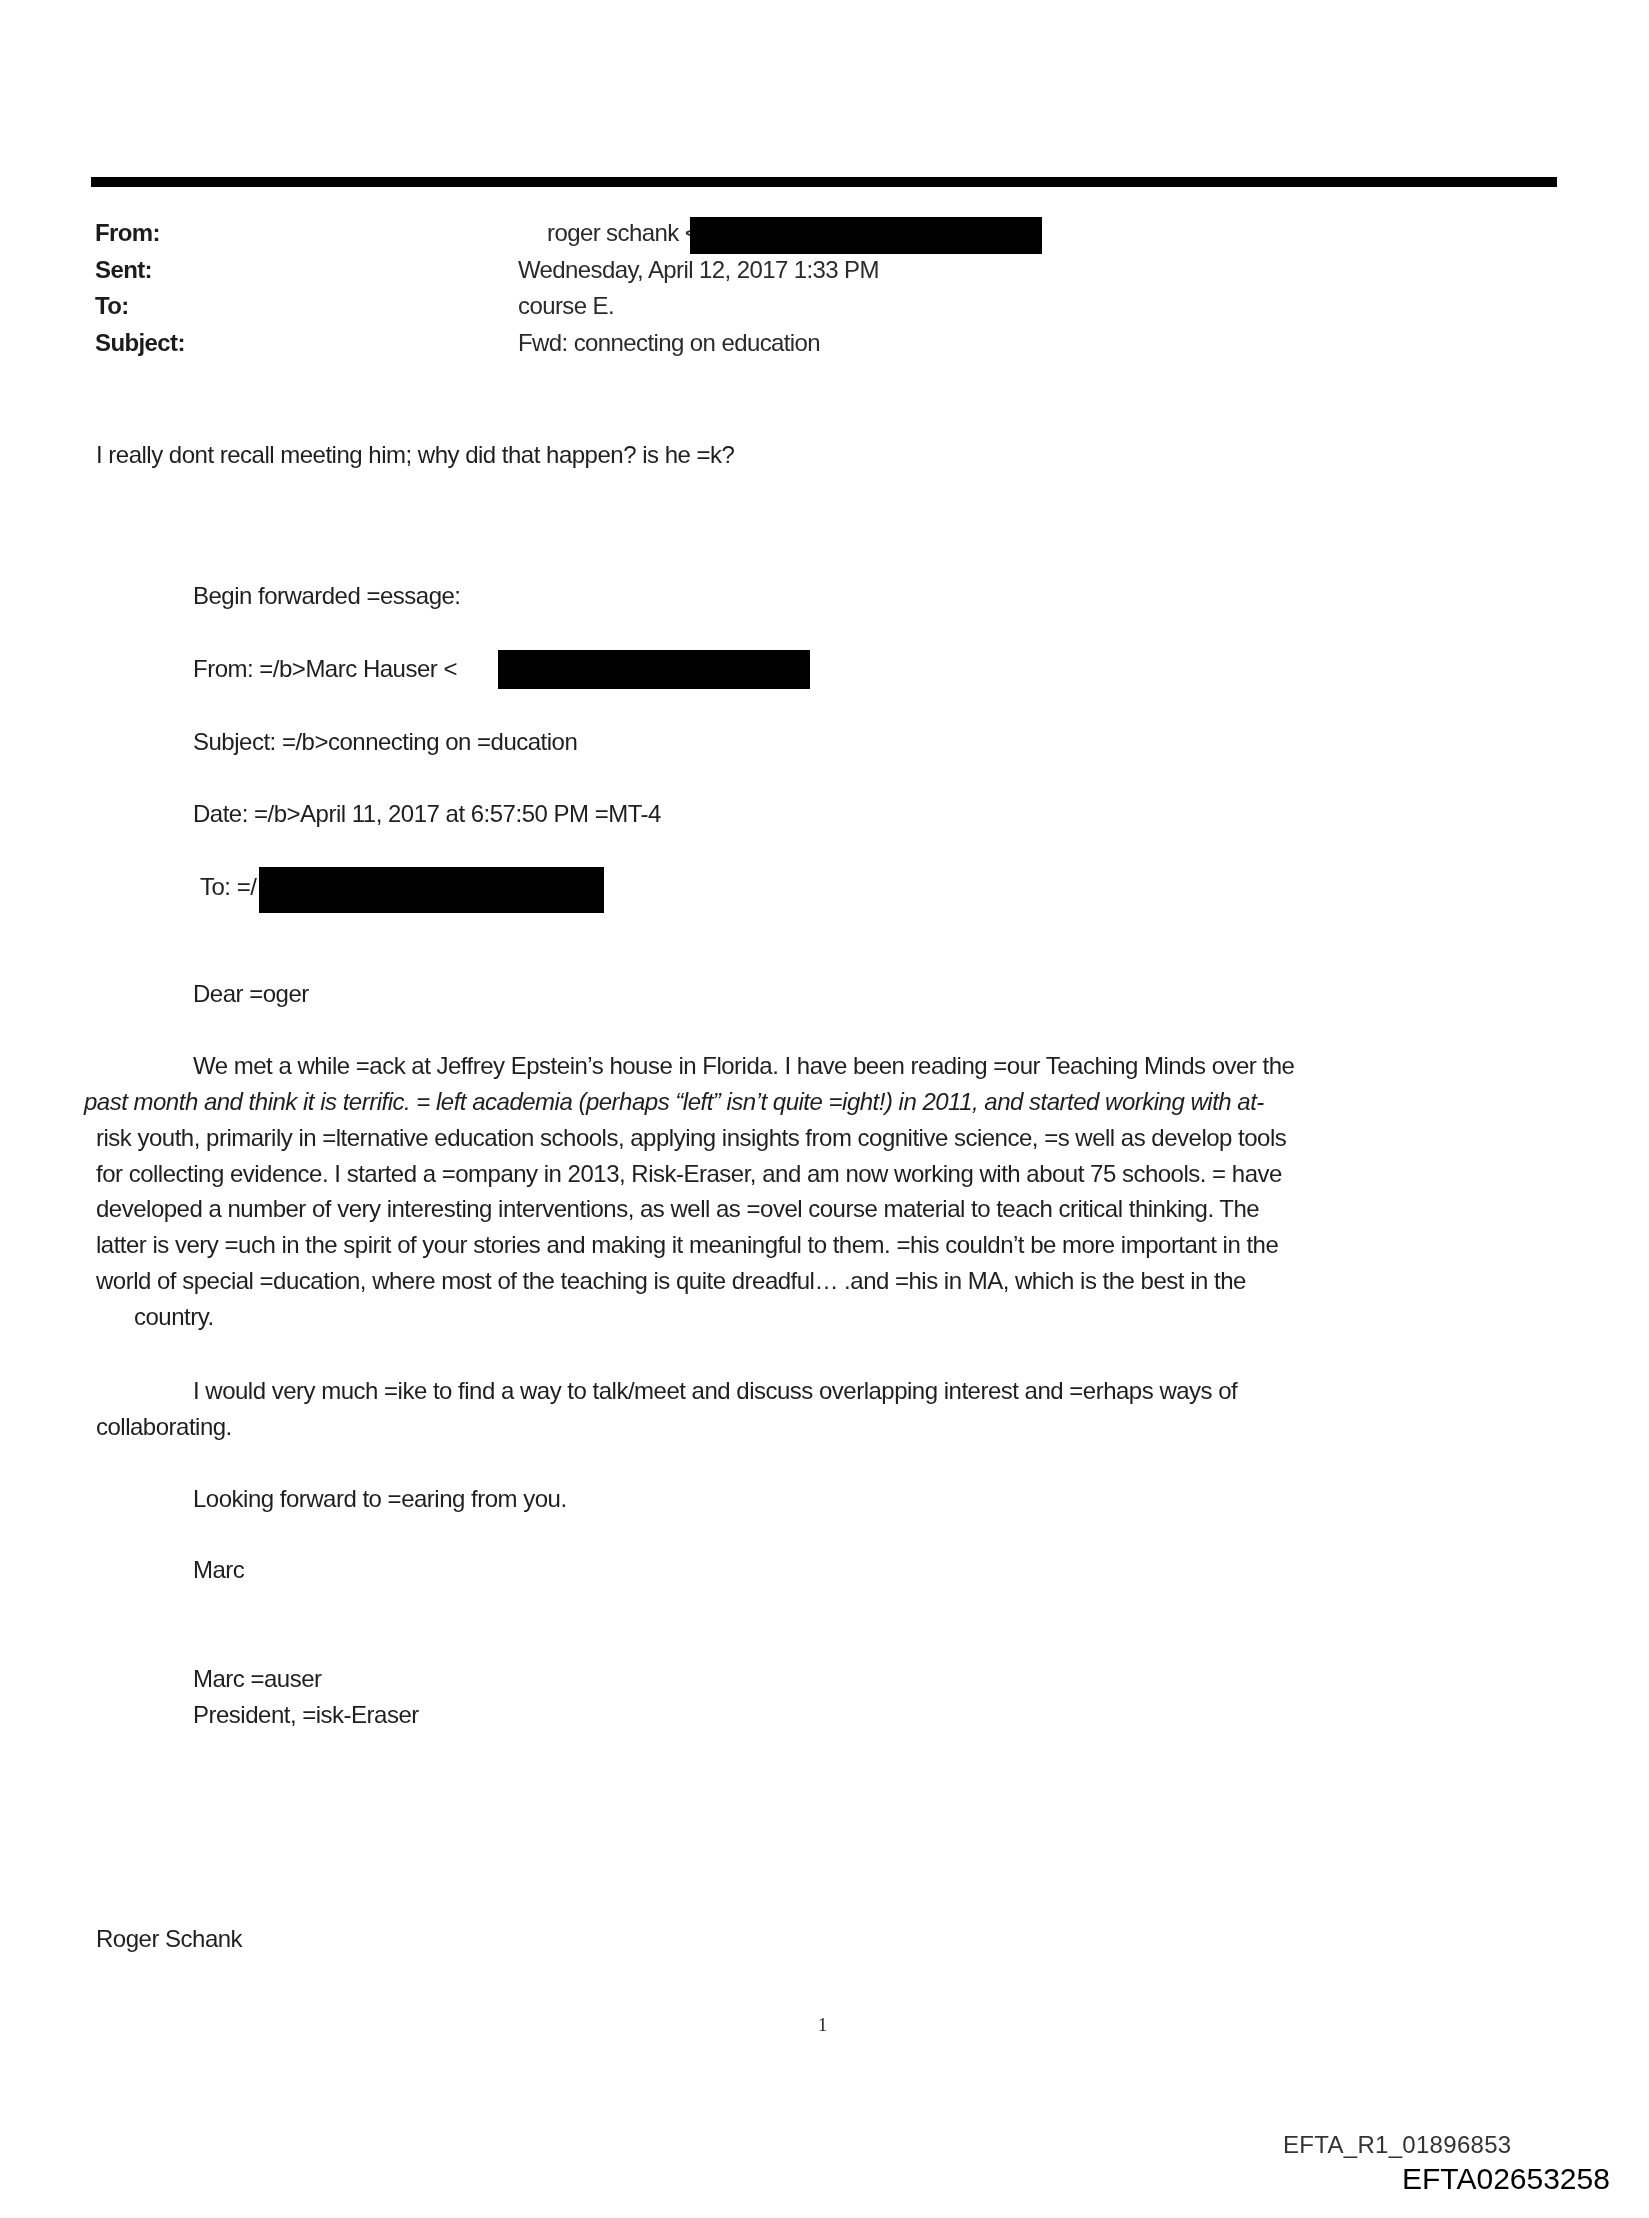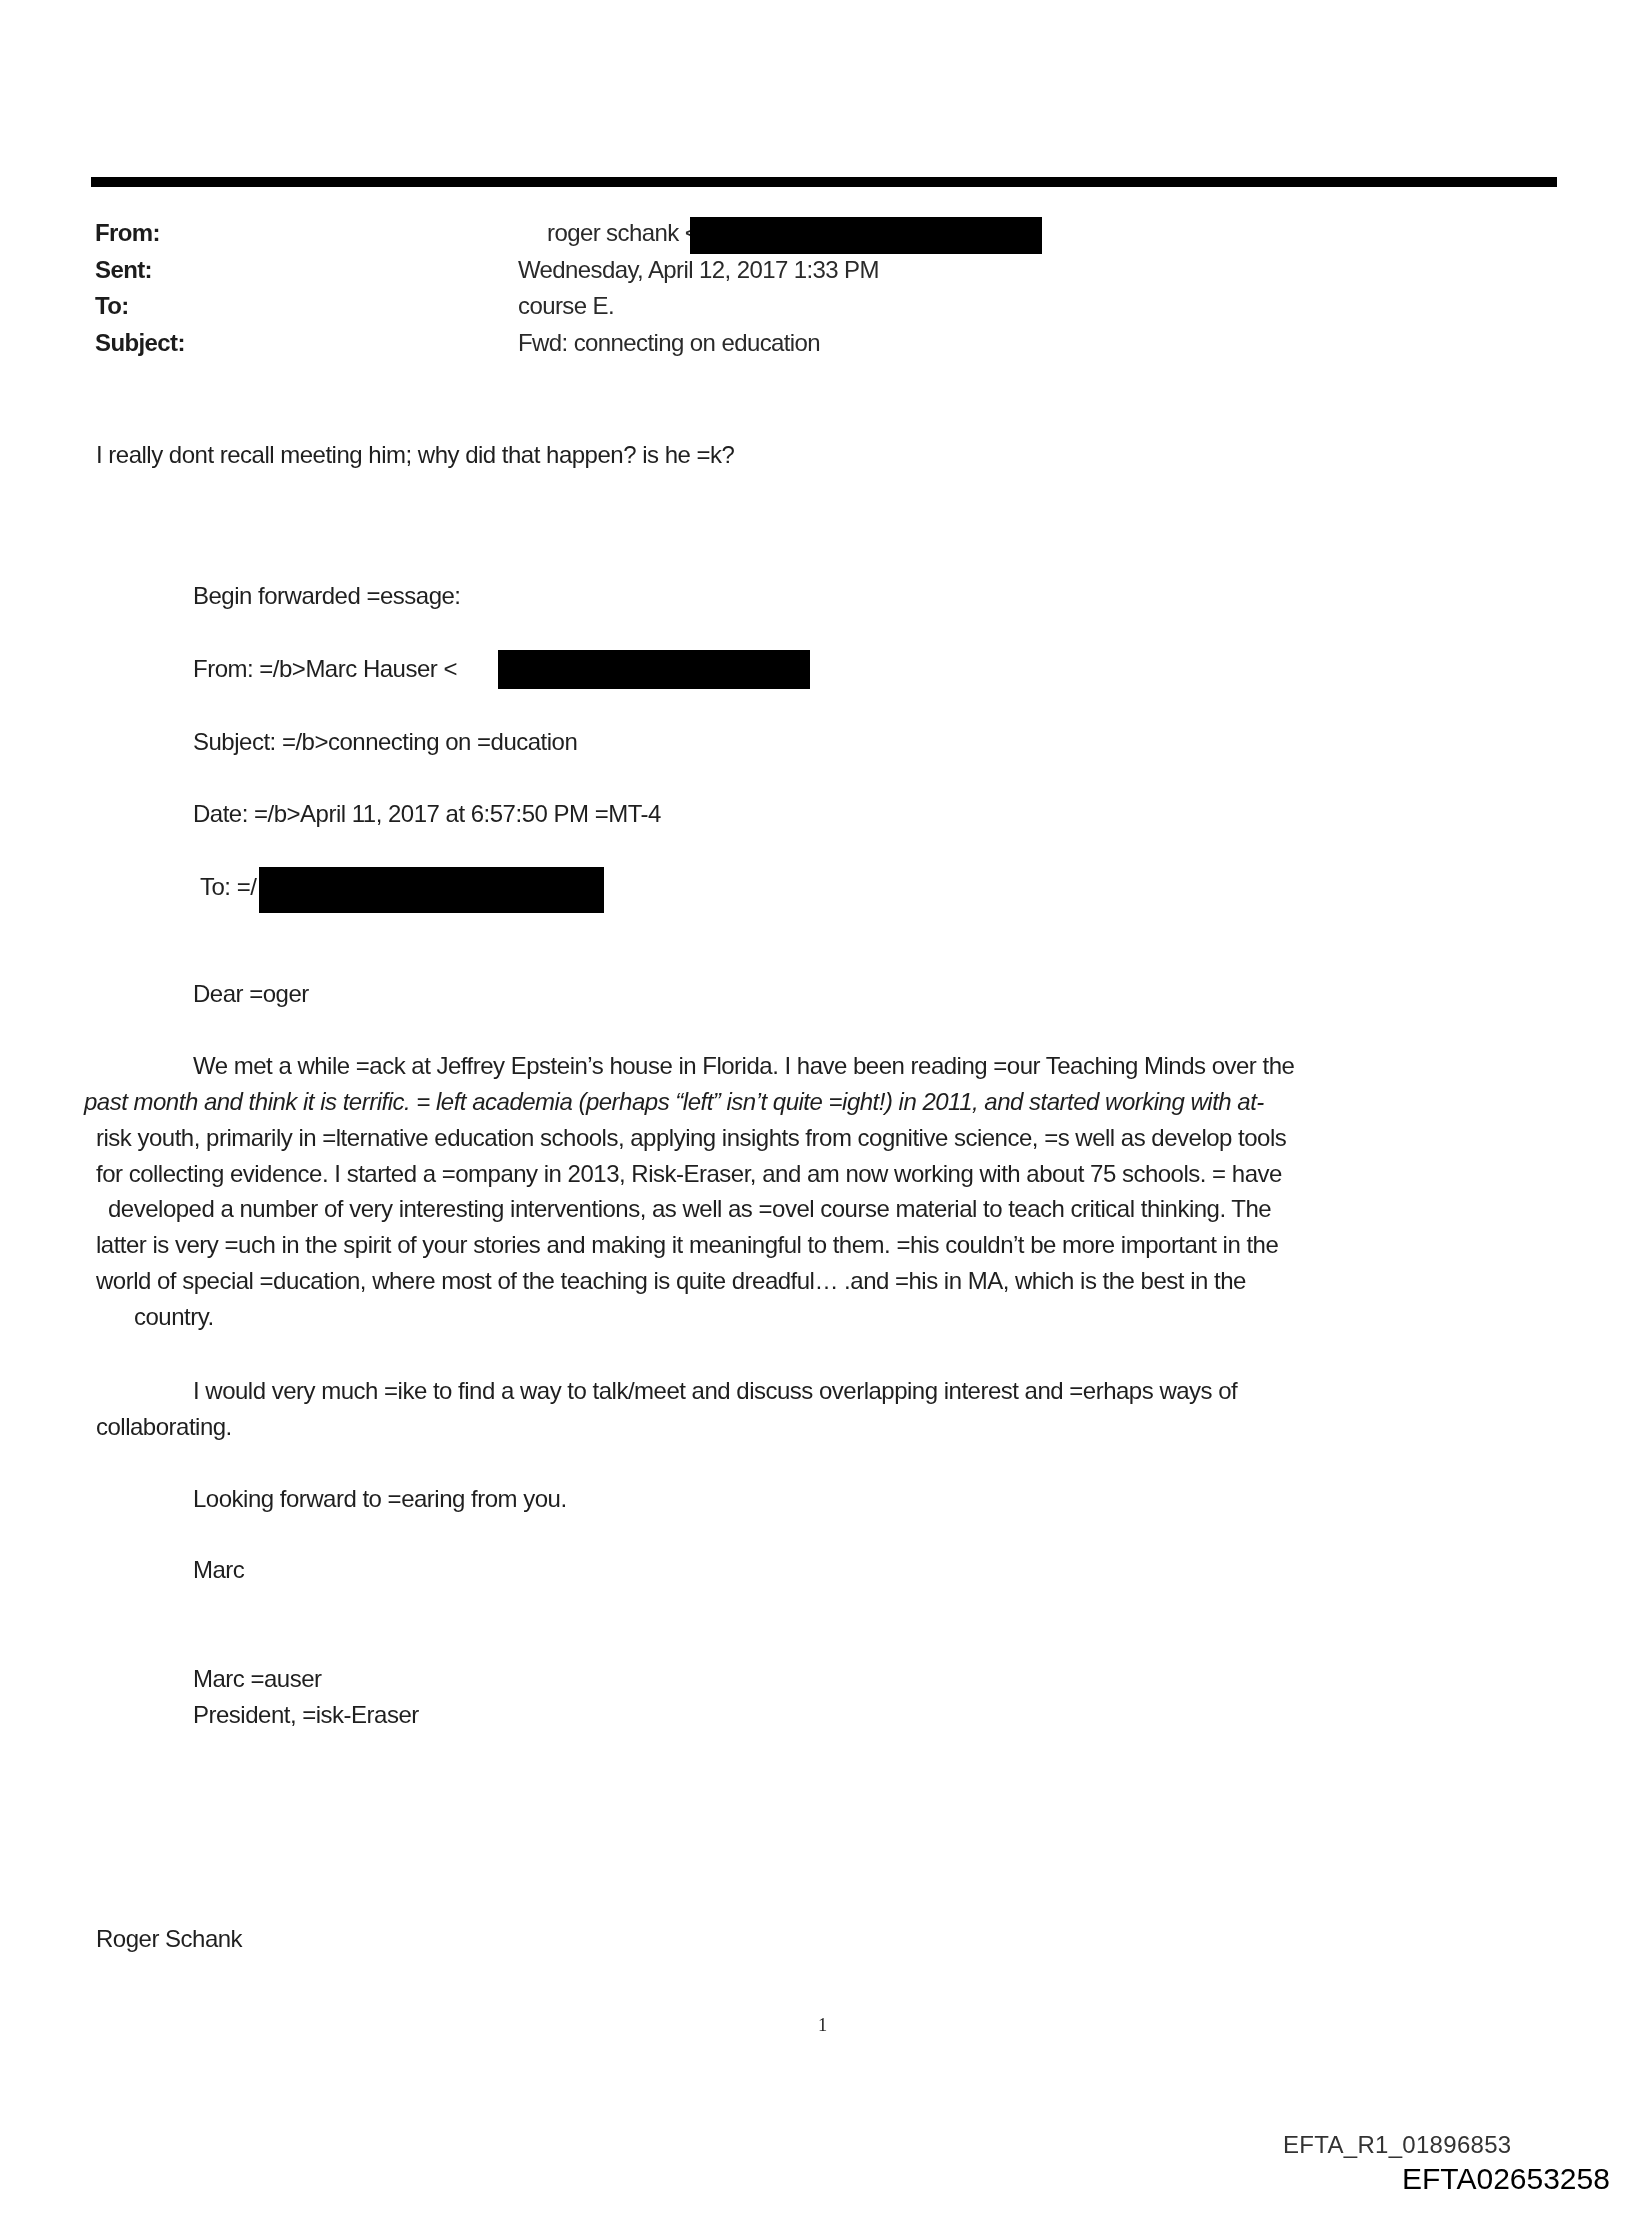--- a/index.html
+++ b/index.html
@@ -52,21 +52,21 @@
   <div class="body-text" style="left:200px; top:873px;">To: =/</div>
   <div class="redact" style="left:259px; top:867px; width:345px; height:46px;"></div>
 
   <div class="body-text" style="left:193px; top:980px;">Dear =oger</div>
 
   <div>
     <div class="body-text" style="left:193px; top:1052px;">We met a while =ack at Jeffrey Epstein’s house in Florida. I have been reading =our Teaching Minds over the</div>
     <div class="body-text" style="left:84px; top:1088px;font-style:italic;">past month and think it is terrific.  = left academia (perhaps “left” isn’t quite =ight!) in 2011, and started working with at-</div>
     <div class="body-text" style="left:96px; top:1124px;">risk youth, primarily in =lternative education schools, applying insights from cognitive science, =s well as develop tools</div>
     <div class="body-text" style="left:96px; top:1160px;">for collecting evidence.  I started a =ompany in 2013, Risk-Eraser, and am now working with about 75 schools. = have</div>
-    <div class="body-text" style="left:108px; top:1195px;">developed a number of very interesting interventions, as well as =ovel course material to teach critical thinking. The</div>
+    <div class="body-text" style="left:96px; top:1195px;">developed a number of very interesting interventions, as well as =ovel course material to teach critical thinking. The</div>
     <div class="body-text" style="left:96px; top:1231px;">latter is very =uch in the spirit of your stories and making it meaningful to them. =his couldn’t be more important in the</div>
     <div class="body-text" style="left:96px; top:1267px;">world of special =ducation, where most of the teaching is quite dreadful… .and =his in MA, which is the best in the</div>
     <div class="body-text" style="left:96px; top:1303px;margin-left:38px;">country.</div>
   </div>
 
   <div>
     <div class="body-text" style="left:193px; top:1377px;">I would very much =ike to find a way to talk/meet and discuss overlapping interest and =erhaps ways of</div>
     <div class="body-text" style="left:96px; top:1413px;">collaborating.</div>
   </div>
 

